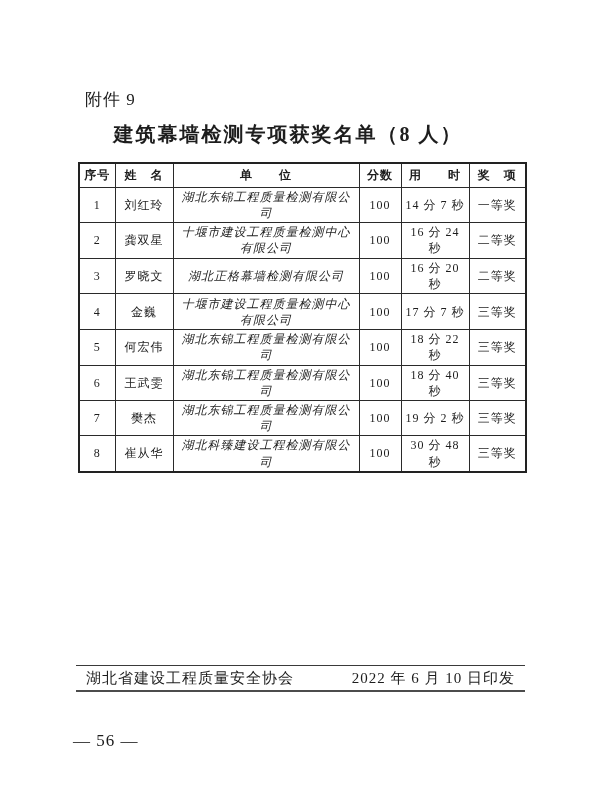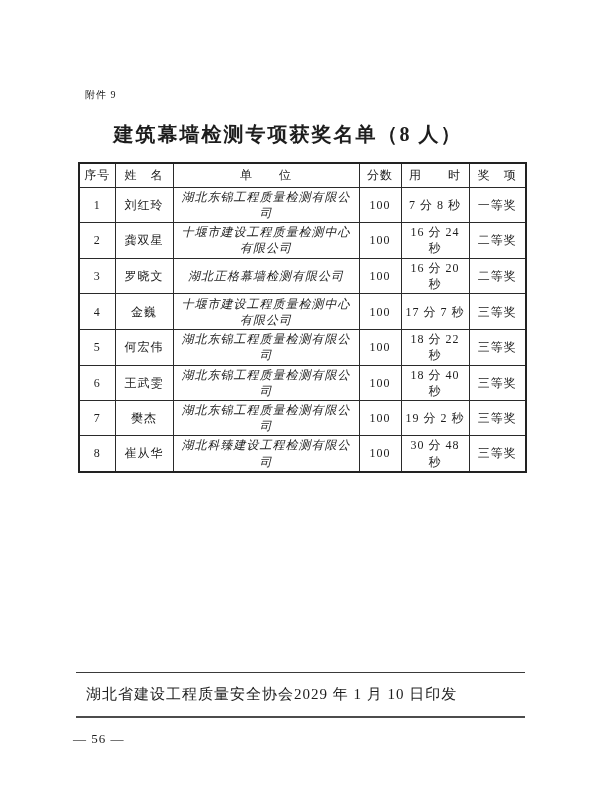--- a/index.html
+++ b/index.html
@@ -17,21 +17,21 @@
   }
   .page {
     position: absolute;
     inset: 0;
     background: #ffffff;
   }
   .attachment-label {
     position: absolute;
     left: 85px;
     top: 88px;
-    font-size: 10px;
+    font-size: 17px;
     letter-spacing: 1px;
     white-space: pre;
   }
   .doc-title {
     position: absolute;
     left: 0;
     top: 121px;
     width: 576px;
     margin: 0;
     text-align: center;
@@ -55,55 +55,54 @@
     font-size: 12px;
     line-height: 1.35;
     text-align: center;
     vertical-align: middle;
     padding: 1px 3px;
     letter-spacing: 1px;
     overflow: hidden;
     white-space: pre-wrap;
   }
   table.awards th {
-    font-weight: normal;
+    font-weight: bold;
   }
   td.c-unit {
     text-align: left;
     padding-left: 7px;
     padding-right: 4px;
     font-style: italic;
   }
   tr.rh-h { height: 24px; }
   tr.rh-s { height: 23px; }
   tr.rh-d { height: 36px; }
   tr.rh-l { height: 30px; }
   .record-footer {
     position: absolute;
     left: 76px;
     top: 665px;
     width: 449px;
-    height: 46px;
+    height: 27px;
     box-sizing: border-box;
     border-top: 1px solid #3a3a3a;
     border-bottom: 2.5px solid #4c4c4c;
     display: flex;
-    justify-content: flex-start;
+    justify-content: space-between;
     align-items: center;
     padding: 0 10px;
     font-size: 15px;
     letter-spacing: 1px;
     white-space: pre;
-    margin-top: 7px;
   }
   .page-number {
     position: absolute;
     left: 73px;
     top: 731px;
-    font-size: 13px;
+    font-size: 17px;
     letter-spacing: 1px;
     white-space: pre;
   }
 </style>
 </head>
 <body>
 
 <div class="page">
 
   <div class="attachment-label">附件 9</div>
@@ -128,21 +127,21 @@
         <th>用　　时</th>
         <th>奖　项</th>
       </tr>
     </thead>
     <tbody>
       <tr class="rh-s">
         <td>1</td>
         <td>刘红玲</td>
         <td class="c-unit">湖北东锦工程质量检测有限公司</td>
         <td>100</td>
-        <td>7 分 8 秒</td>
+        <td>14 分 7 秒</td>
         <td>一等奖</td>
       </tr>
       <tr class="rh-d">
         <td>2</td>
         <td>龚双星</td>
         <td class="c-unit">十堰市建设工程质量检测中心有限公司</td>
         <td>100</td>
         <td>16 分 24 秒</td>
         <td>二等奖</td>
       </tr>
@@ -192,18 +191,18 @@
         <td class="c-unit">湖北科臻建设工程检测有限公司</td>
         <td>100</td>
         <td>30 分 48 秒</td>
         <td>三等奖</td>
       </tr>
     </tbody>
   </table>
 
   <div class="record-footer">
     <span>湖北省建设工程质量安全协会</span>
-    <span>2029 年 1 月 10 日印发</span>
+    <span>2022 年 6 月 10 日印发</span>
   </div>
 
   <div class="page-number">— 56 —</div>
 
 </div>
 
 </body></html>

